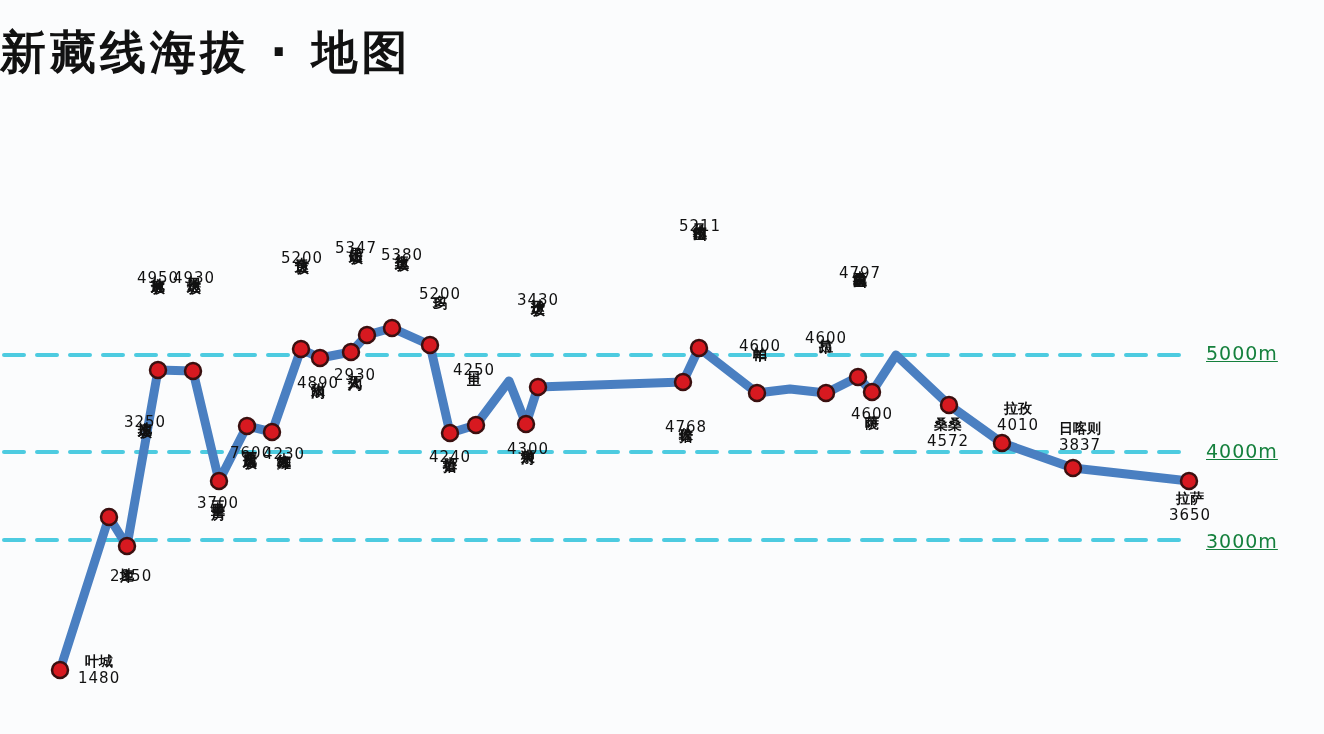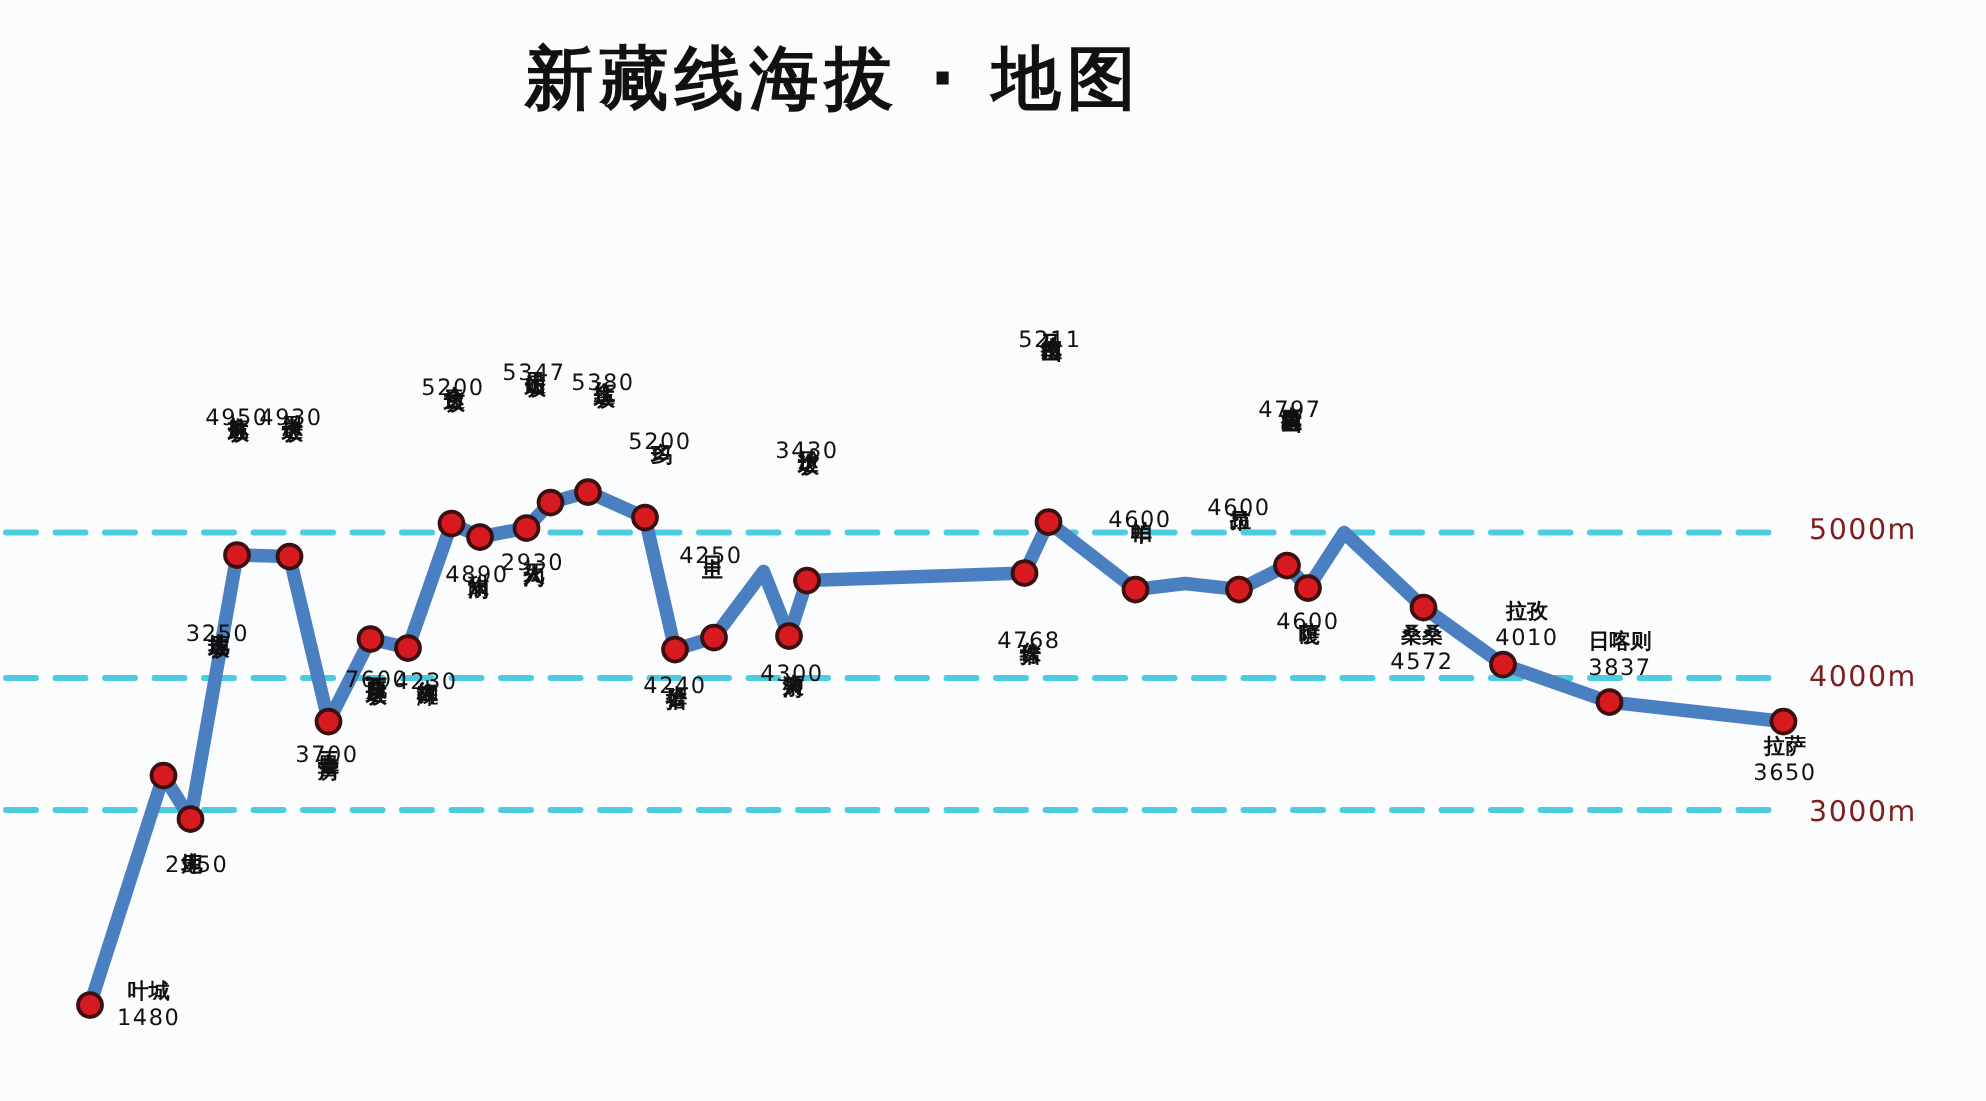--- a/index.html
+++ b/index.html
@@ -4,27 +4,27 @@
 <style>
   html, body { margin: 0; padding: 0; }
   body {
     width: 1324px; height: 734px; overflow: hidden;
     background: #fbfcfd;
     font-family: "DejaVu Sans", "Liberation Sans", sans-serif;
     position: relative;
   }
   .title {
     position: absolute; left: 0; top: 22px; width: 1111px;
-    text-align: center; font-size: 46px; font-weight: bold;
+    text-align: left; font-size: 46px; font-weight: bold;
     color: #111; letter-spacing: 4px;
   }
   svg.chart { position: absolute; left: 0; top: 0; }
   .ref-label {
-    position: absolute; font-size: 19px; color: #7f1d1d;
-    font-family: "DejaVu Sans", sans-serif; letter-spacing: 1px;
+    position: absolute; font-size: 19px; color: #15803d;
+    font-family: "DejaVu Sans", sans-serif; letter-spacing: 1px; text-decoration: underline;
   }
   .pt-label {
     position: absolute; font-size: 14px; color: #111;
     text-align: center; line-height: 17px; font-weight: bold;
     white-space: nowrap;
   }
   .pt-label .name { display: block; }
   .pt-label .name.vertical { writing-mode: vertical-rl; text-orientation: upright; margin: 0 auto; letter-spacing: 1px; }
   .pt-label .val { display: block; font-weight: normal; font-size: 15px; letter-spacing: 1px; }
 </style>

